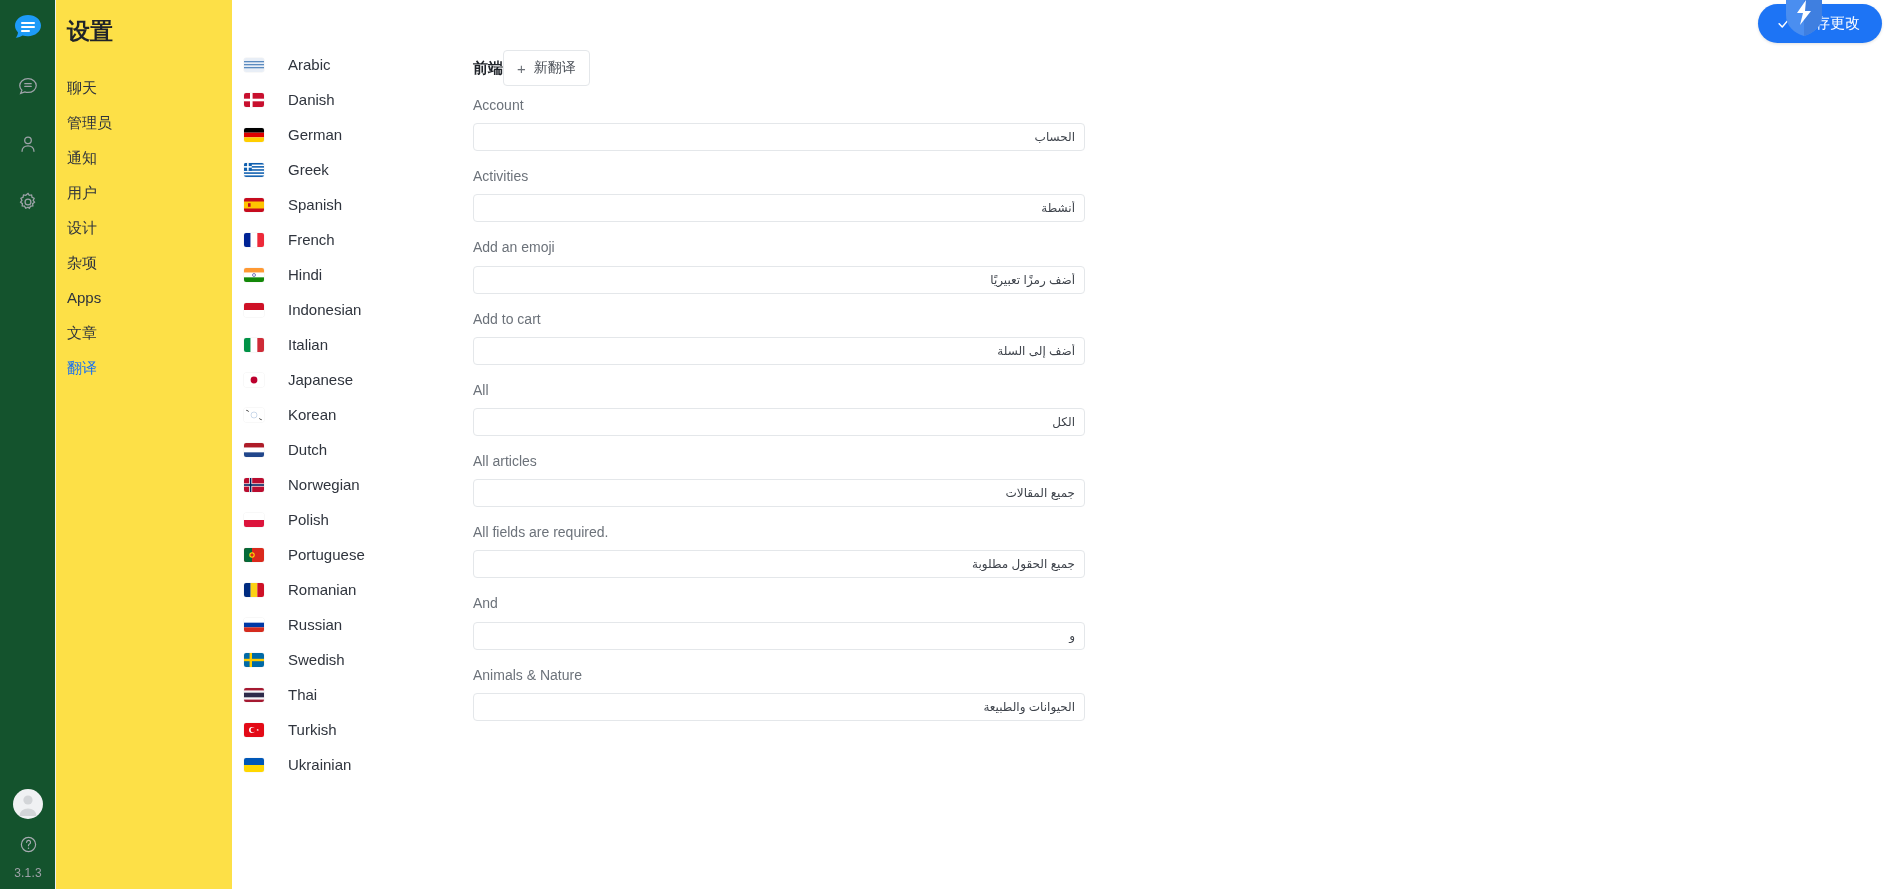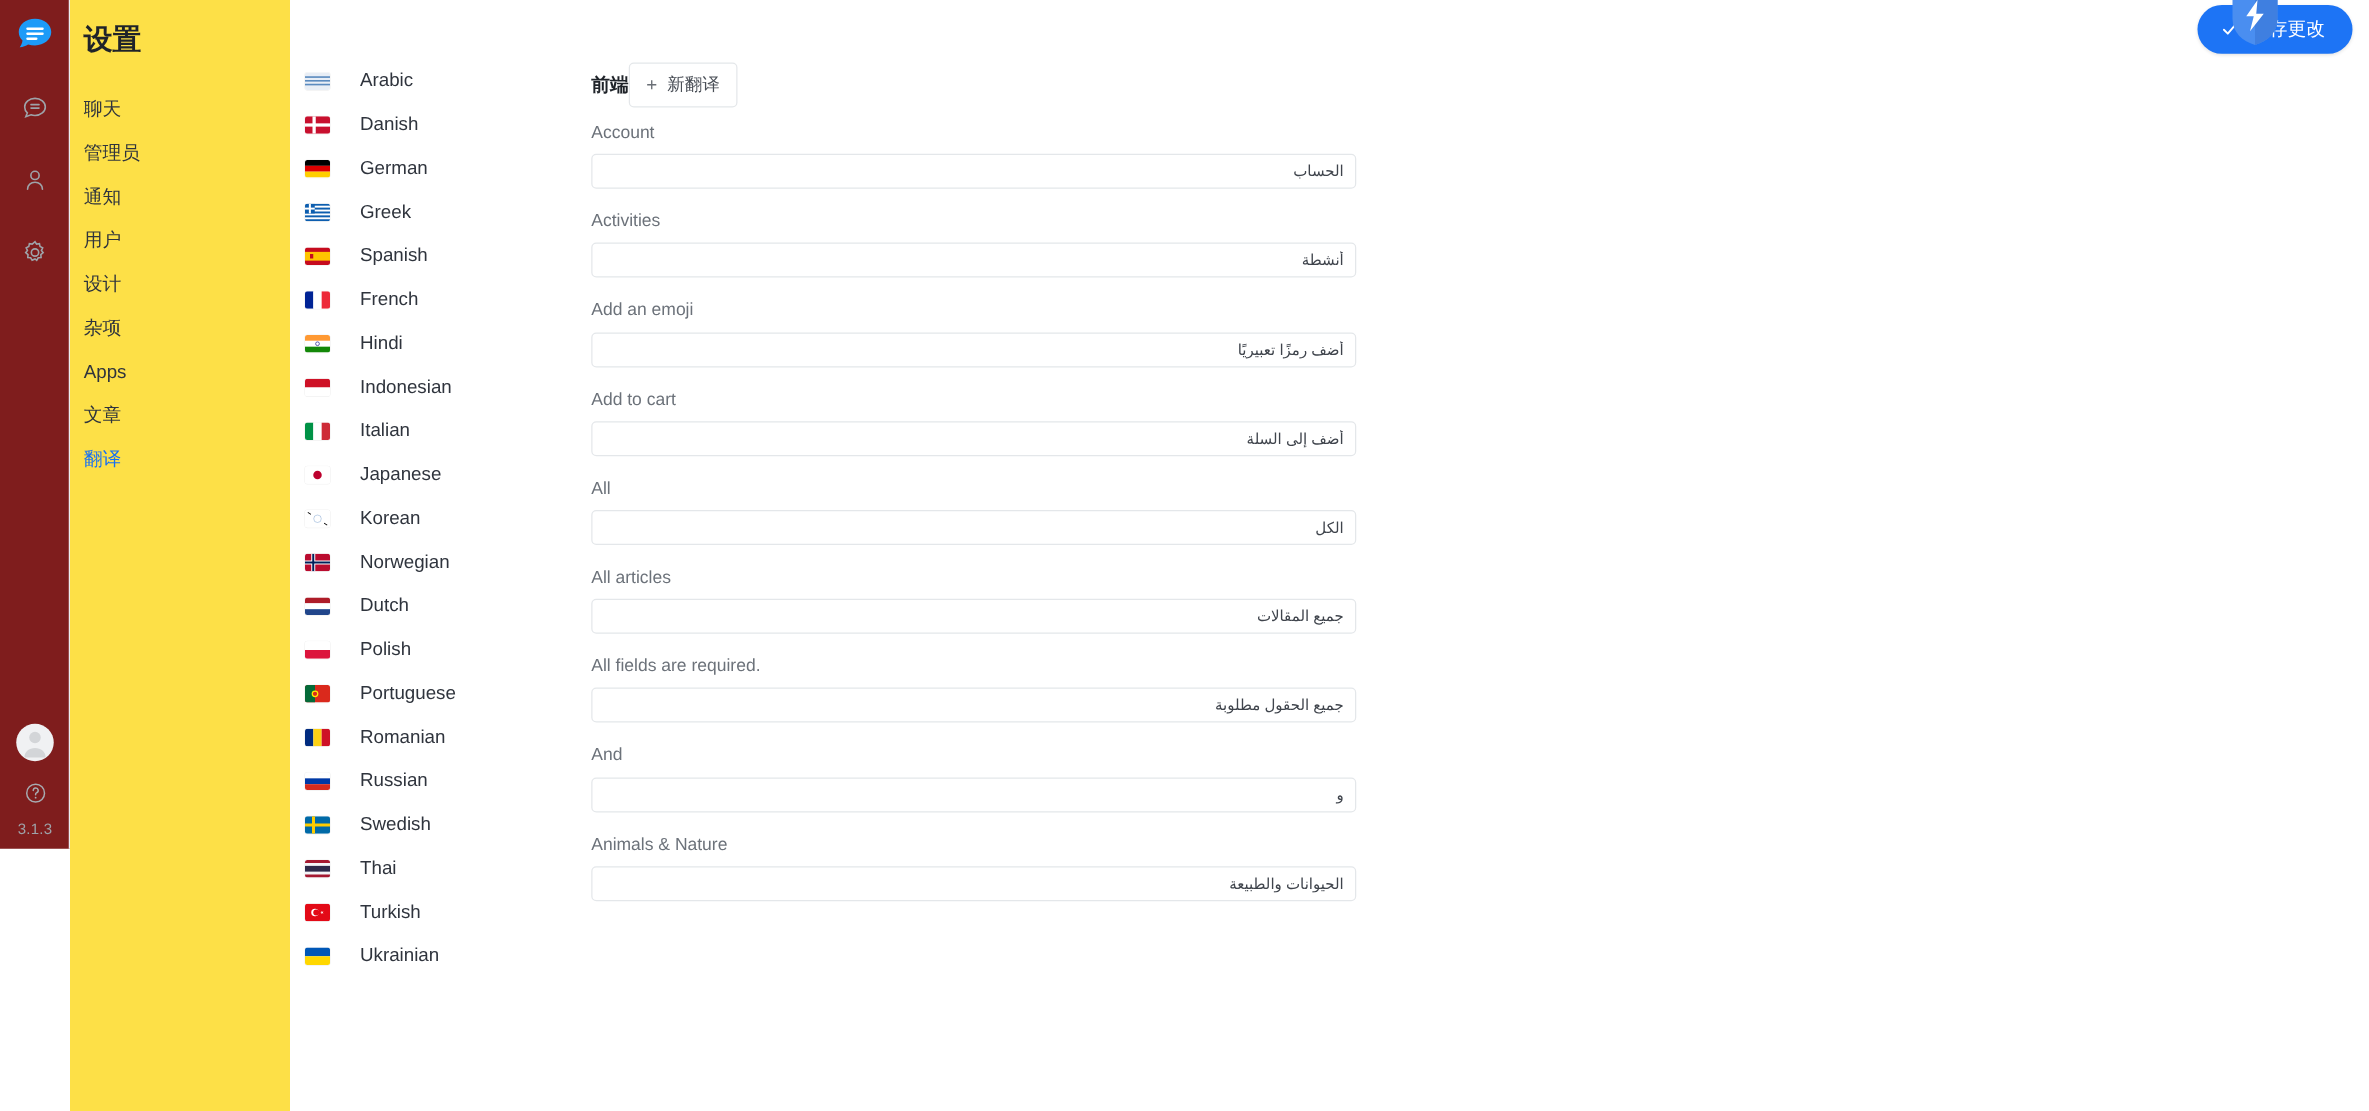--- a/index.html
+++ b/index.html
@@ -6,22 +6,22 @@
   html, body {
     width: 1895px; height: 889px;
     font-family: "Liberation Sans", "DejaVu Sans", sans-serif;
     background: #ffffff;
     overflow: hidden;
   }
   #app { position: relative; width: 1895px; height: 889px; display: flex; }
 
   
   .rail {
-    width: 56px; height: 679px;
-    background: #7f1d1d;
+    width: 56px; height: 889px;
+    background: #14532d;
     border-right: 1px solid #eceef1;
     display: flex; flex-direction: column; align-items: center;
     flex: 0 0 56px;
     position: relative;
   }
   .rail-logo { margin-top: 10px; width: 36px; height: 36px; display:flex; align-items:center; justify-content:center; cursor:pointer; }
   .rail-icon {
     width: 36px; height: 36px; margin-top: 22px;
     display: flex; align-items: center; justify-content: center;
     cursor: pointer; border-radius: 6px;
@@ -300,36 +300,36 @@
           <path d="M10 4a3 3 0 0 0 0 6 3 3 0 0 1 0-6z" fill="#0047a0"></path>
           <circle cx="10" cy="7" r="3" fill="none" stroke="#0047a0" stroke-width=".2"></circle>
           <rect x="2" y="2.4" width="3" height=".6" fill="#000" transform="rotate(33 3.5 2.7)"></rect>
           <rect x="15" y="11" width="3" height=".6" fill="#000" transform="rotate(33 16.5 11.3)"></rect>
         </svg>
       <span class="lang-name">Korean</span>
     </div>
 
     <div class="lang-item">
       <svg class="lang-flag" viewBox="0 0 20 14">
+          <rect width="20" height="4.67" fill="#ae1c28"></rect>
+          <rect y="4.67" width="20" height="4.67" fill="#fff"></rect>
+          <rect y="9.34" width="20" height="4.66" fill="#21468b"></rect>
+        </svg>
+      <span class="lang-name">Dutch</span>
+    </div>
+
+    <div class="lang-item">
+      <svg class="lang-flag" viewBox="0 0 20 14">
           <rect width="20" height="14" fill="#ba0c2f"></rect>
           <rect x="5" width="3.2" height="14" fill="#fff"></rect>
           <rect y="5.4" width="20" height="3.2" fill="#fff"></rect>
           <rect x="5.8" width="1.6" height="14" fill="#00205b"></rect>
           <rect y="6.2" width="20" height="1.6" fill="#00205b"></rect>
         </svg>
       <span class="lang-name">Norwegian</span>
-    </div>
-
-    <div class="lang-item">
-      <svg class="lang-flag" viewBox="0 0 20 14">
-          <rect width="20" height="4.67" fill="#ae1c28"></rect>
-          <rect y="4.67" width="20" height="4.67" fill="#fff"></rect>
-          <rect y="9.34" width="20" height="4.66" fill="#21468b"></rect>
-        </svg>
-      <span class="lang-name">Dutch</span>
     </div>
 
     <div class="lang-item">
       <svg class="lang-flag" viewBox="0 0 20 14">
           <rect width="20" height="7" fill="#fff"></rect>
           <rect y="7" width="20" height="7" fill="#dc143c"></rect>
         </svg>
       <span class="lang-name">Polish</span>
     </div>
 

